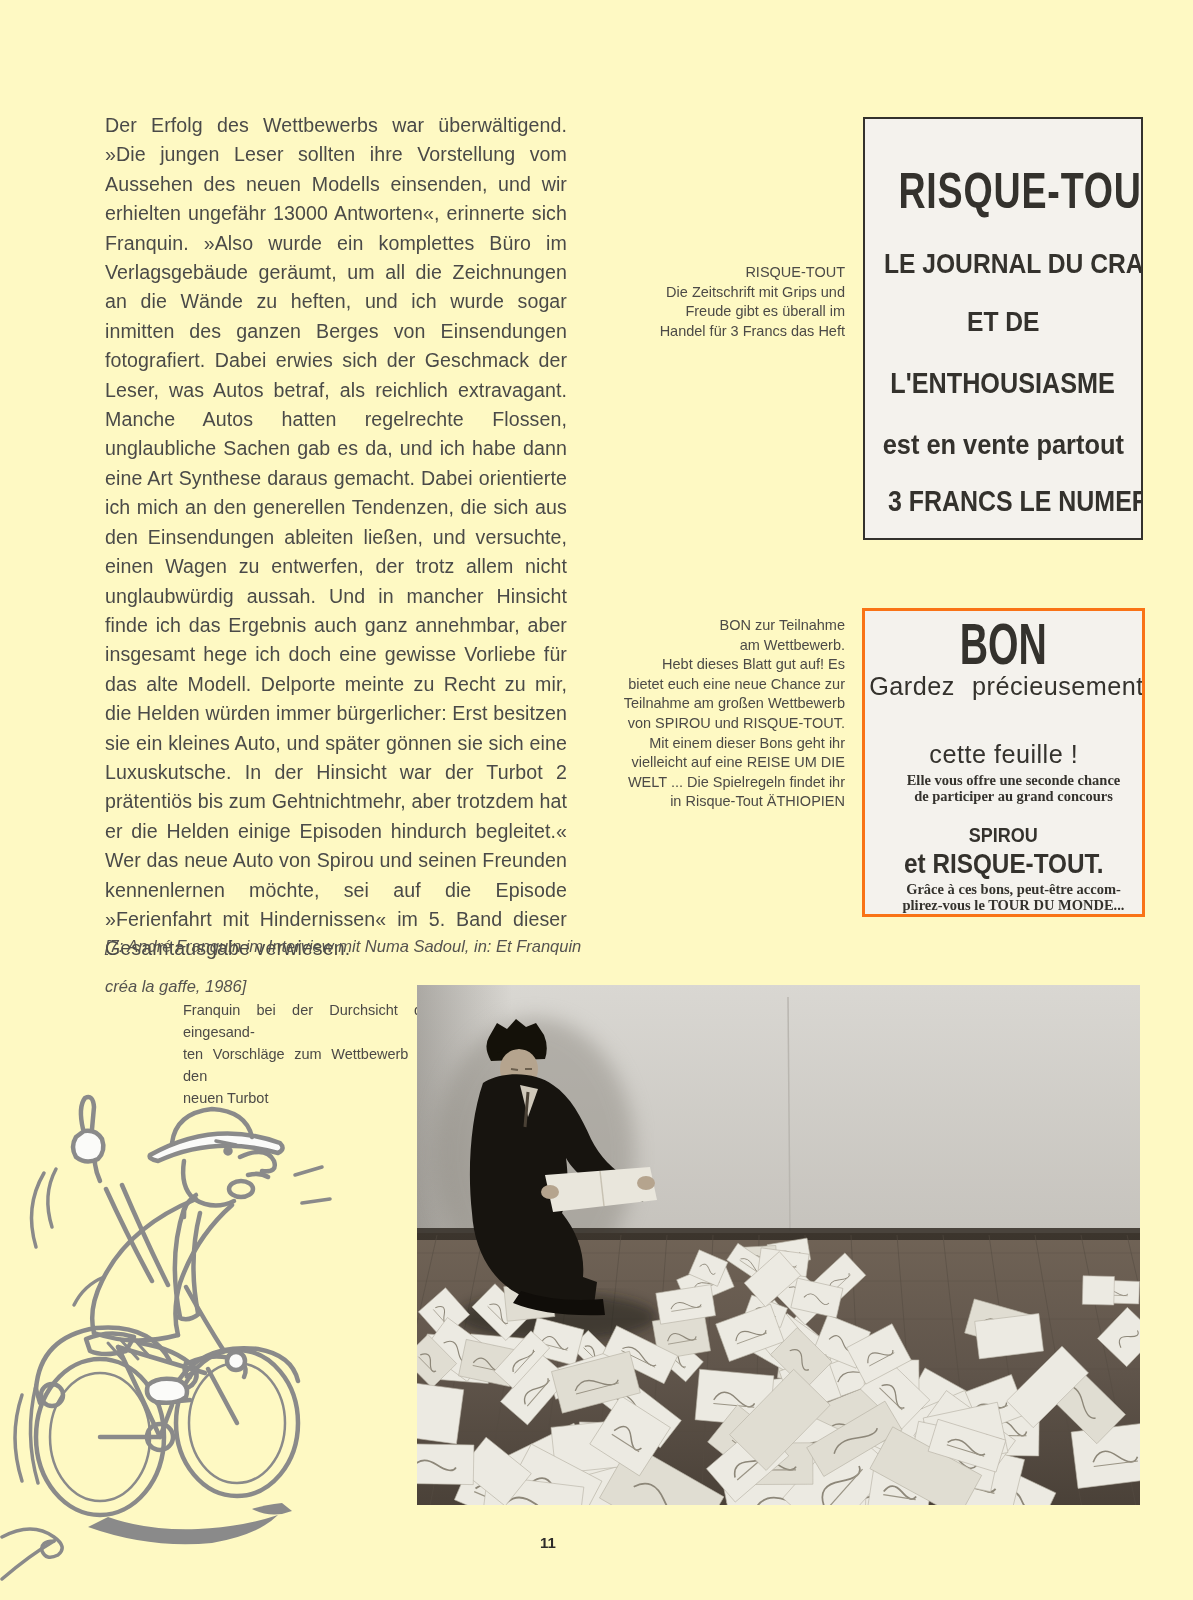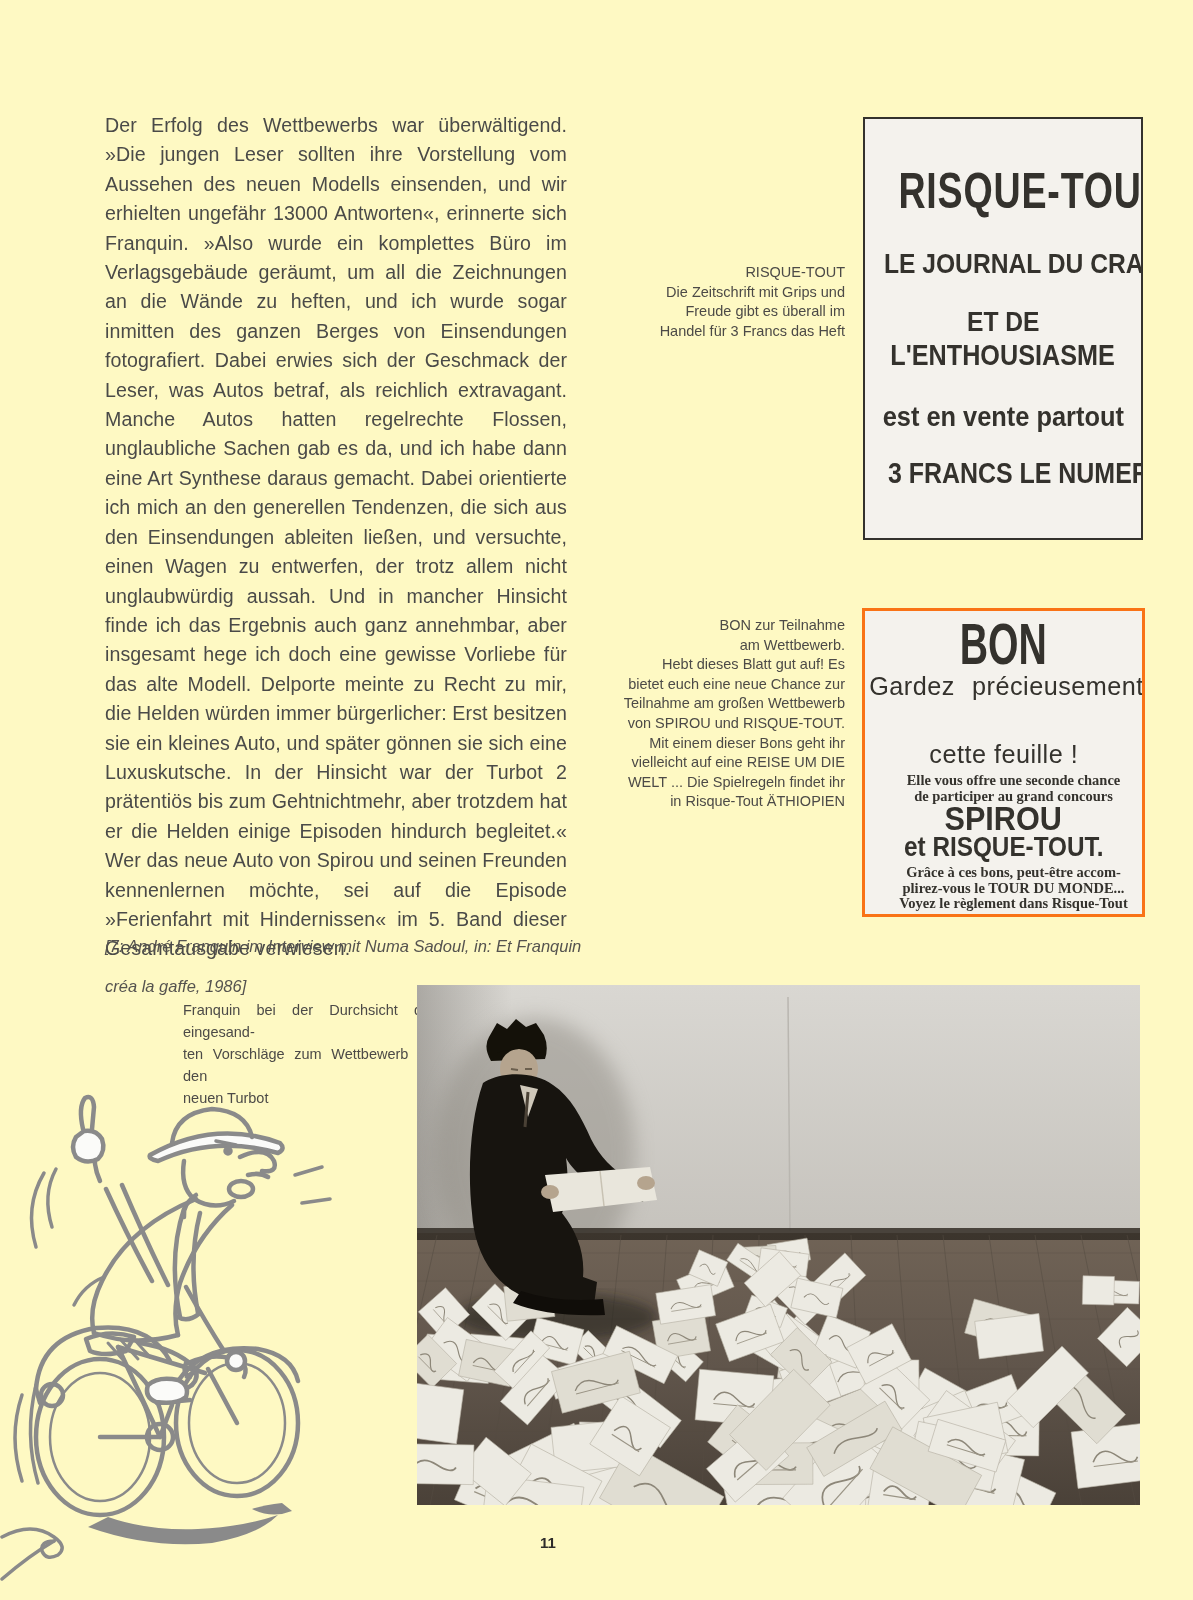--- a/index.html
+++ b/index.html
@@ -34,39 +34,39 @@
     text-align:center;font-family:"Liberation Sans",sans-serif;
   }
   .ad .cond{display:inline-block;transform-origin:50% 50%;white-space:nowrap;}
   .risque-ad{left:863px;top:117px;width:276px;height:419px;border:2px solid #34322d;}
   .risque-ad .rt-title{margin-top:44px;font-size:47px;font-weight:700;}
   .risque-ad .rt-title .cond{transform:scaleX(.80) scaleY(1.08);letter-spacing:1px;}
   .rt-l1{margin-top:30px;font-size:28px;font-weight:700;}
   .rt-l1 .cond{transform:scaleX(.88);}
   .rt-l2{margin-top:26px;font-size:28px;font-weight:700;}
   .rt-l2 .cond{transform:scaleX(.88);}
-  .rt-l3{font-size:30px;font-weight:700;}
+  .rt-l3{margin-top:28px;font-size:30px;font-weight:700;}
   .rt-l3 .cond{transform:scaleX(.84);}
   .rt-l4{margin-top:30px;font-size:27px;font-weight:700;}
   .rt-l4 .cond{transform:scaleX(.94);}
   .rt-l5{margin-top:24px;font-size:29px;font-weight:700;}
   .rt-l5 .cond{transform:scaleX(.86);}
   .bon-ad{left:862px;top:608px;width:277px;height:303px;border:3px solid #f97316;}
   .bon-row{display:flex;justify-content:center;align-items:center;gap:8px;margin-top:8px;}
   .bon-word{font-size:56px;font-weight:700;line-height:52px;}
   .bon-word .cond{transform:scaleX(.70) scaleY(1.02);}
   .bon-sub{text-align:left;font-weight:700;font-size:22px;line-height:23px;}
   .bon-sub .cond{transform:scaleX(.92);transform-origin:0 50%;}
   .gardez{font-size:26px;line-height:27px;letter-spacing:.5px;margin-top:41px;}
   .gardez .cond{transform:scaleX(.97);}
   .gardez.g1{margin-top:2px;word-spacing:10px;}
   .serifsm{font-family:"Liberation Serif",serif;font-weight:700;font-size:14.5px;line-height:15.5px;padding-left:20px;}
   .serifsm .cond{transform:scaleX(1);}
   .elle{margin-top:5px;}
-  .spirou{margin-top:0;font-size:34px;font-weight:700;line-height:29px;}
+  .spirou{margin-top:17px;font-size:20px;font-weight:700;line-height:29px;}
   .spirou .cond{transform:scaleX(.9);}
   .etrisque{font-size:27px;font-weight:700;line-height:28px;}
   .etrisque .cond{transform:scaleX(.9);}
   .grace{margin-top:4px;}
   .ethiopie{margin-top:4px;font-size:44px;font-weight:700;line-height:44px;}
   .ethiopie .cond{transform:scaleX(.95) scaleY(1.02);letter-spacing:3px;}
   
   .photo-svg{position:absolute;left:417px;top:985px;width:723px;height:520px;}
   .cartoon-svg{position:absolute;left:0px;top:1085px;width:340px;height:515px;}
   .page-num{

